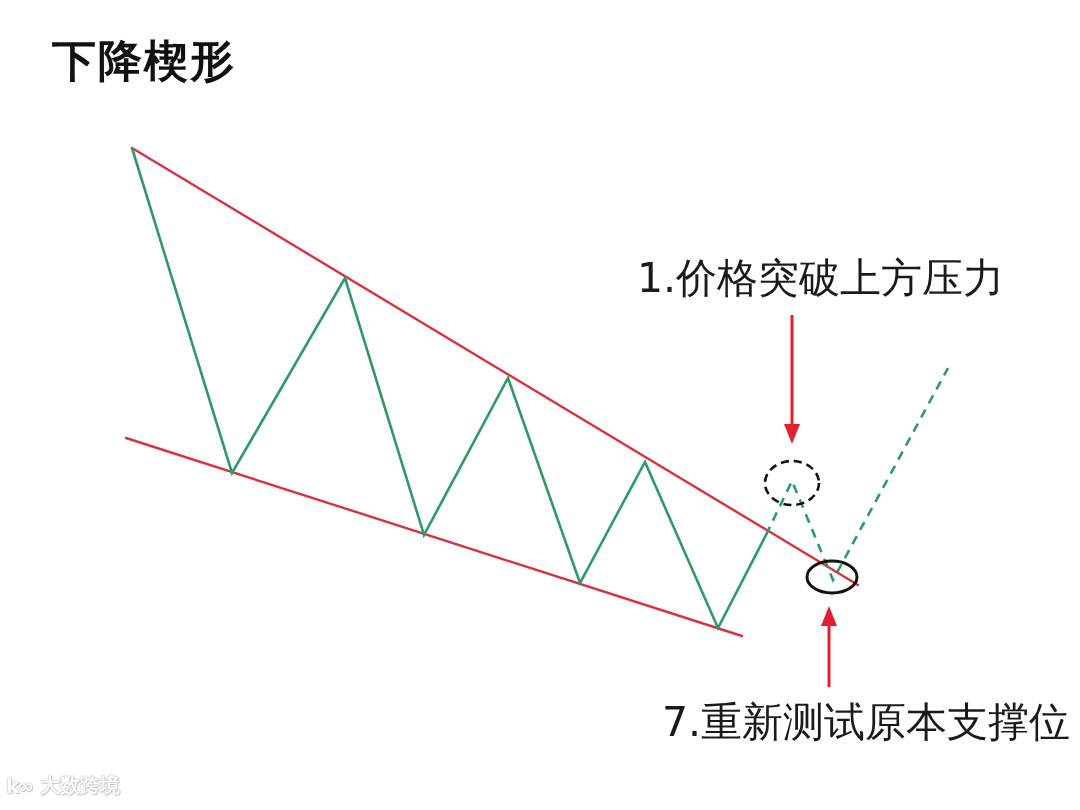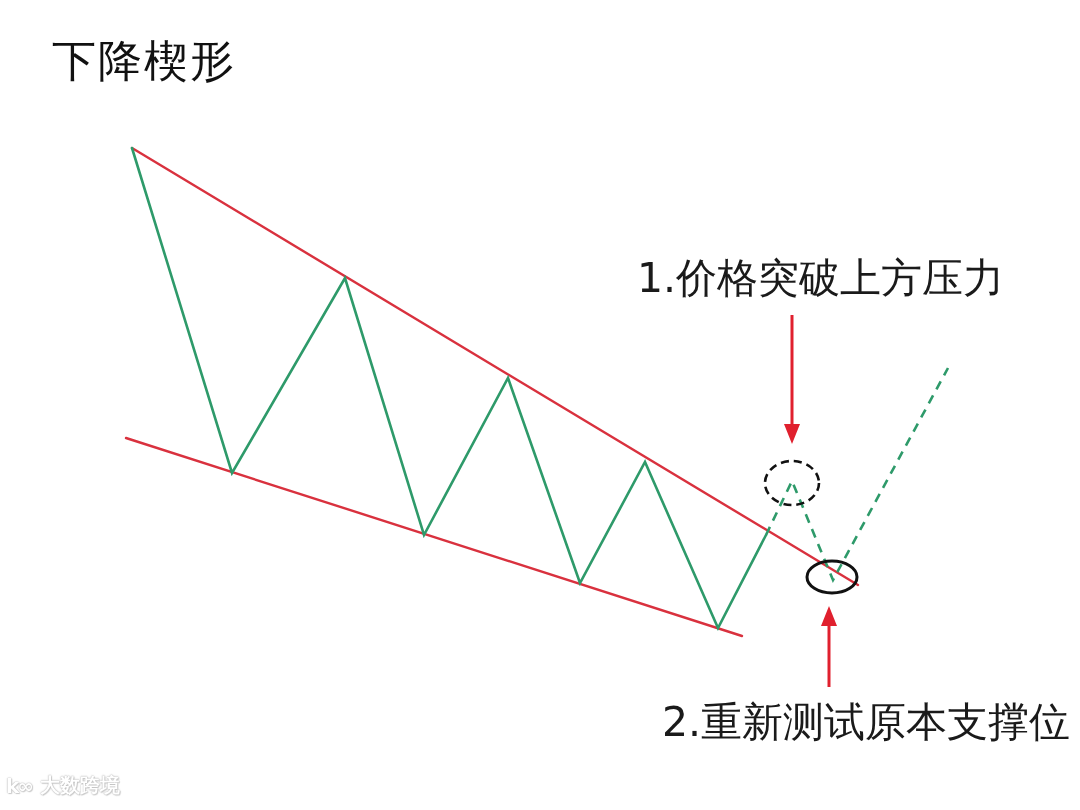--- a/index.html
+++ b/index.html
@@ -13,21 +13,21 @@
       height: 810px;
       background: #ffffff;
       overflow: hidden;
       font-family: "DejaVu Sans", "Liberation Sans", sans-serif;
     }
     .title {
       position: absolute;
       left: 52px;
       top: 30px;
       font-size: 44px;
-      font-weight: normal;
+      font-weight: bold;
       color: #111111;
       letter-spacing: 2px;
       line-height: 62px;
       white-space: nowrap;
     }
     .annotation {
       position: absolute;
       font-size: 41px;
       color: #1a1a1a;
       white-space: nowrap;
@@ -90,20 +90,20 @@
     </g>
 
     <g>
       <line x1="829" y1="687" x2="829" y2="622" stroke="#e0202e" stroke-width="3"></line>
       <path d="M821,626 L837,626 L829,606 Z" fill="#e0202e"></path>
     </g>
   </svg>
 
   <div class="annotation annotation-1">1.价格突破上方压力</div>
 
-  <div class="annotation annotation-2">2.重新测试原本支撑位</div>
+  <div class="annotation annotation-2">7.重新测试原本支撑位</div>
 
   <div class="watermark">
     <span class="wm-logo">k∞</span>
     <span>大数跨境</span>
   </div>
 
 </div>
 
 </body></html>

